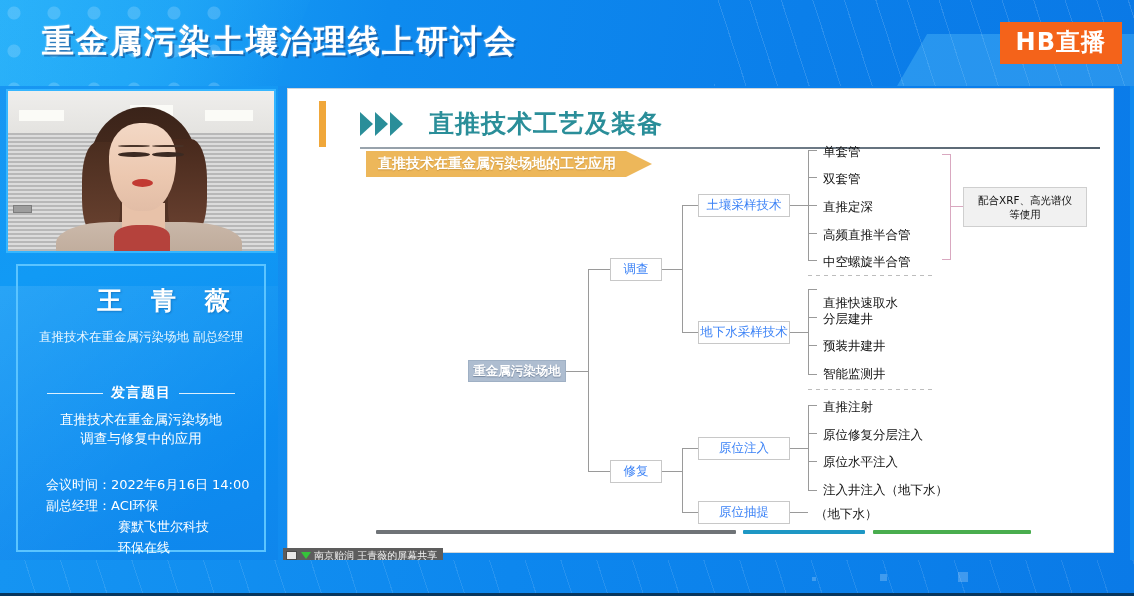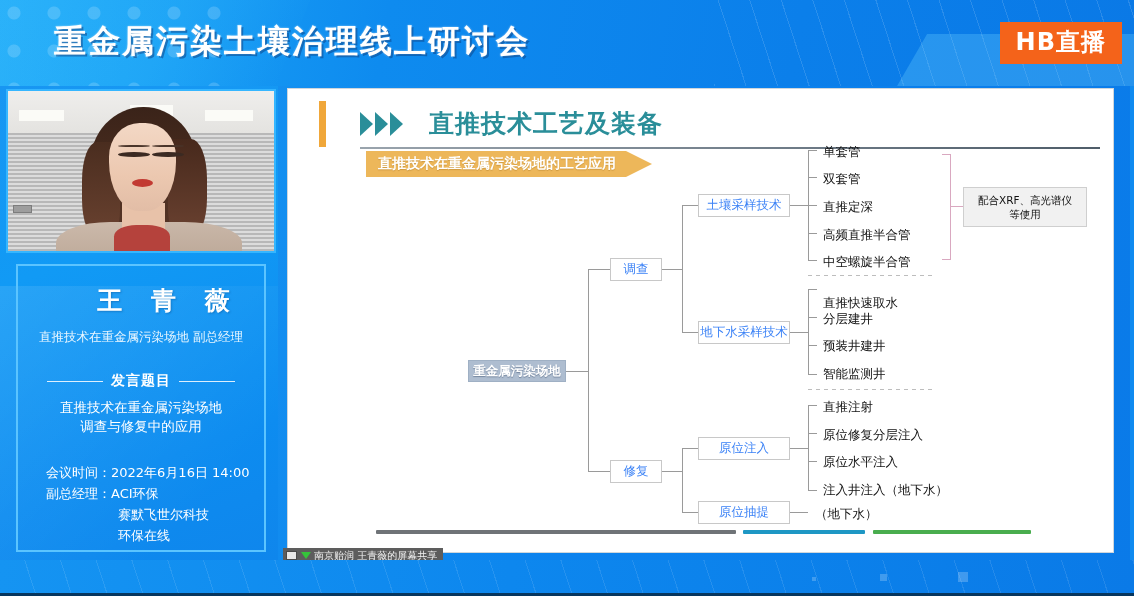--- a/index.html
+++ b/index.html
@@ -36,21 +36,21 @@
   #header-stripes {
     position:absolute; right:0; top:0; width:420px; height:86px;
     background-image: repeating-linear-gradient(72deg, rgba(255,255,255,0.13) 0px, rgba(255,255,255,0.13) 1px, rgba(255,255,255,0) 1px, rgba(255,255,255,0) 30px);
   }
   #header-tri {
     position:absolute; right:-30px; bottom:-28px; width:260px; height:80px;
     background: rgba(110,210,255,0.30);
     transform: skewX(-30deg);
   }
   #header-title {
-    position:absolute; left:54px; top:20px;
+    position:absolute; left:42px; top:20px;
     font-size: 32px; font-weight: 700; color: #ffffff;
     letter-spacing: 2px;
     text-shadow: 2px 2px 0 rgba(10,70,140,0.55), 0 0 2px rgba(255,255,255,0.6);
     font-family: "DejaVu Sans", "Liberation Sans", sans-serif;
     white-space: nowrap;
   }
   #live-badge {
     position:absolute; right:12px; top:22px;
     background: #f4631a;
     color: #fff;
@@ -135,21 +135,21 @@
     font-family:"DejaVu Sans","Liberation Sans",sans-serif;
     text-shadow: 1px 1px 2px rgba(0,60,120,0.35);
     padding-left: 45px;
   }
   #speaker-org {
     text-align:center; color:#eaf7ff; font-size:12.5px; margin-top:12px;
     font-family:"DejaVu Sans","Liberation Sans",sans-serif;
   }
   #topic-head {
     display:flex; align-items:center; justify-content:center; gap:8px;
-    margin-top:26px; color:#ffffff;
+    margin-top:38px; color:#ffffff;
   }
   #topic-head .rule { width:56px; height:1px; background:rgba(255,255,255,0.85); }
   #topic-head .txt { font-size:14px; font-weight:700; letter-spacing:1px;
     font-family:"DejaVu Sans","Liberation Sans",sans-serif; }
   .topic-line {
     text-align:center; color:#ffffff; font-size:13.5px; line-height:19px;
     font-family:"DejaVu Sans","Liberation Sans",sans-serif;
   }
   #topic-block { margin-top:8px; }
   #meta-block { margin-top:26px; padding-left:28px; color:#ffffff;

